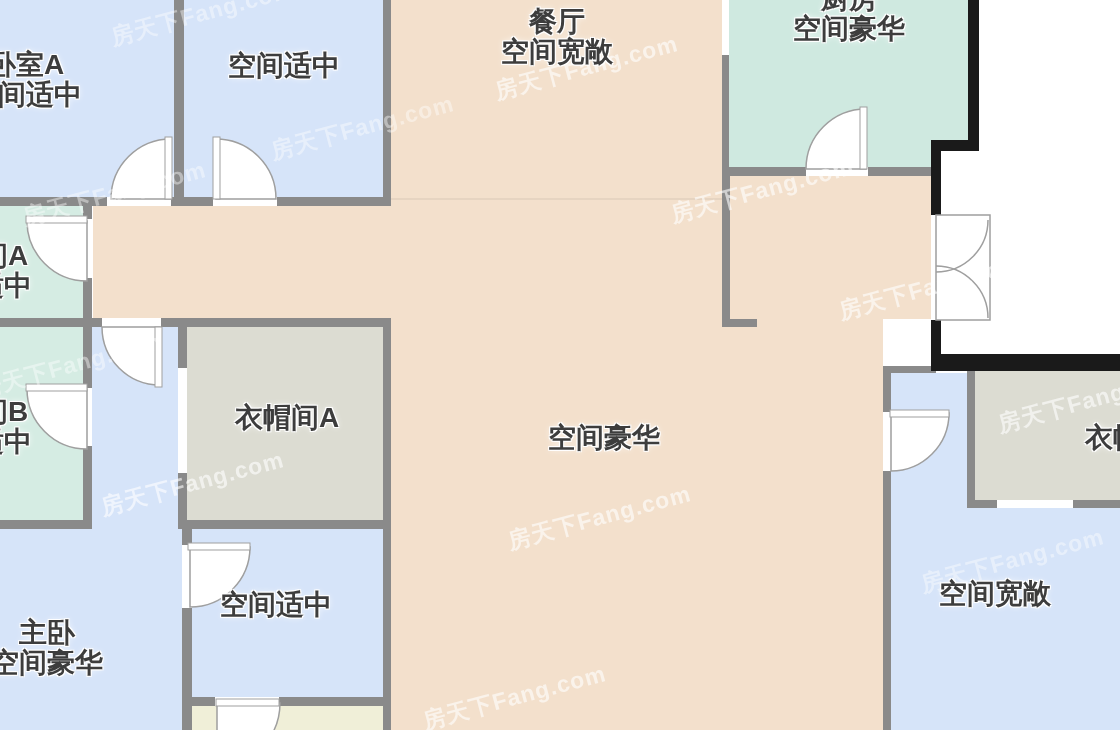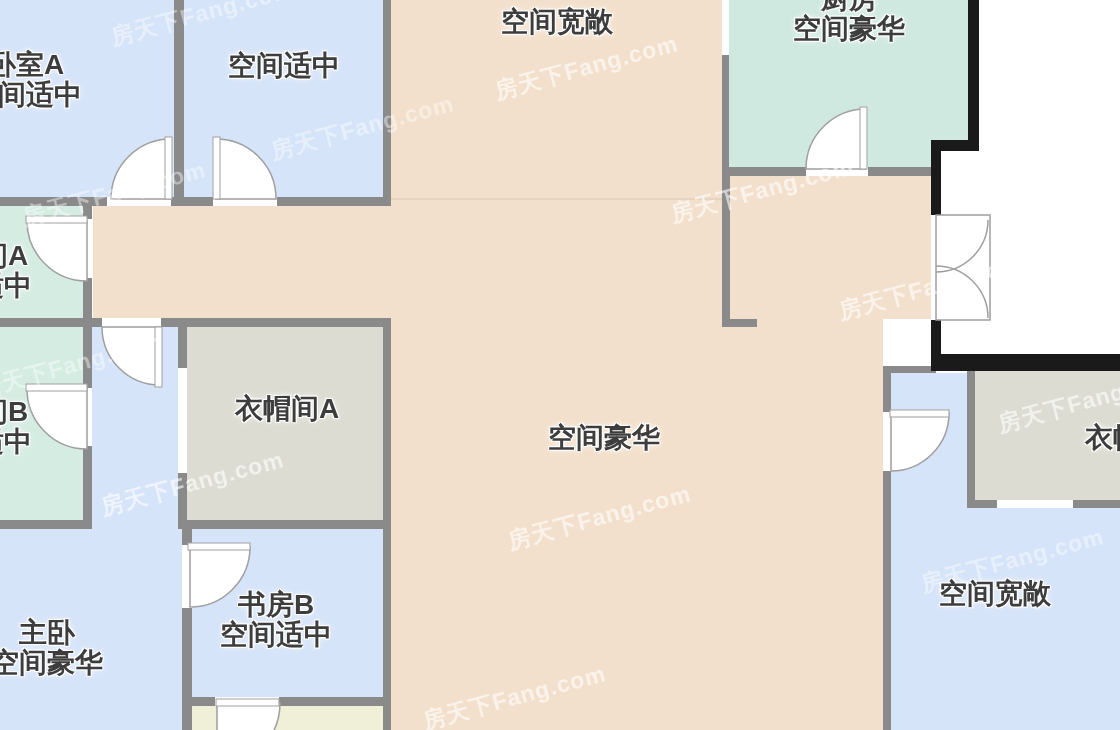--- a/index.html
+++ b/index.html
@@ -174,48 +174,48 @@
   <div class="wm soft" style="left:-24px;top:350px;">房天下Fang.com</div>
 
   <div class="room-label" style="left:26px;top:50px;">
     <div>卧室A</div>
     <div>空间适中</div>
   </div>
   <div class="room-label" style="left:284px;top:51px;">
     <div>空间适中</div>
   </div>
   <div class="room-label" style="left:557px;top:7px;">
+    <div>餐厅</div>
     <div>空间宽敞</div>
   </div>
   <div class="room-label" style="left:849px;top:-16px;">
     <div>厨房</div>
     <div>空间豪华</div>
   </div>
   <div class="room-label" style="left:-24px;top:241px;">
     <div>卫生间A</div>
     <div>空间适中</div>
   </div>
   <div class="room-label" style="left:-24px;top:397px;">
     <div>卫生间B</div>
     <div>空间适中</div>
   </div>
-  <div class="room-label" style="left:287px;top:394px;">
+  <div class="room-label" style="left:287px;top:403px;">
     <div>衣帽间A</div>
   </div>
   <div class="room-label" style="left:604px;top:423px;">
     <div>空间豪华</div>
   </div>
   <div class="room-label" style="left:1137px;top:423px;">
     <div>衣帽间B</div>
   </div>
   <div class="room-label" style="left:47px;top:618px;">
     <div>主卧</div>
     <div>空间豪华</div>
   </div>
   <div class="room-label" style="left:276px;top:590px;">
-    <div>书房B</div>
     <div>空间适中</div>
   </div>
   <div class="room-label" style="left:995px;top:579px;">
     <div>空间宽敞</div>
   </div>
 
 </div>
 
 </body></html>

